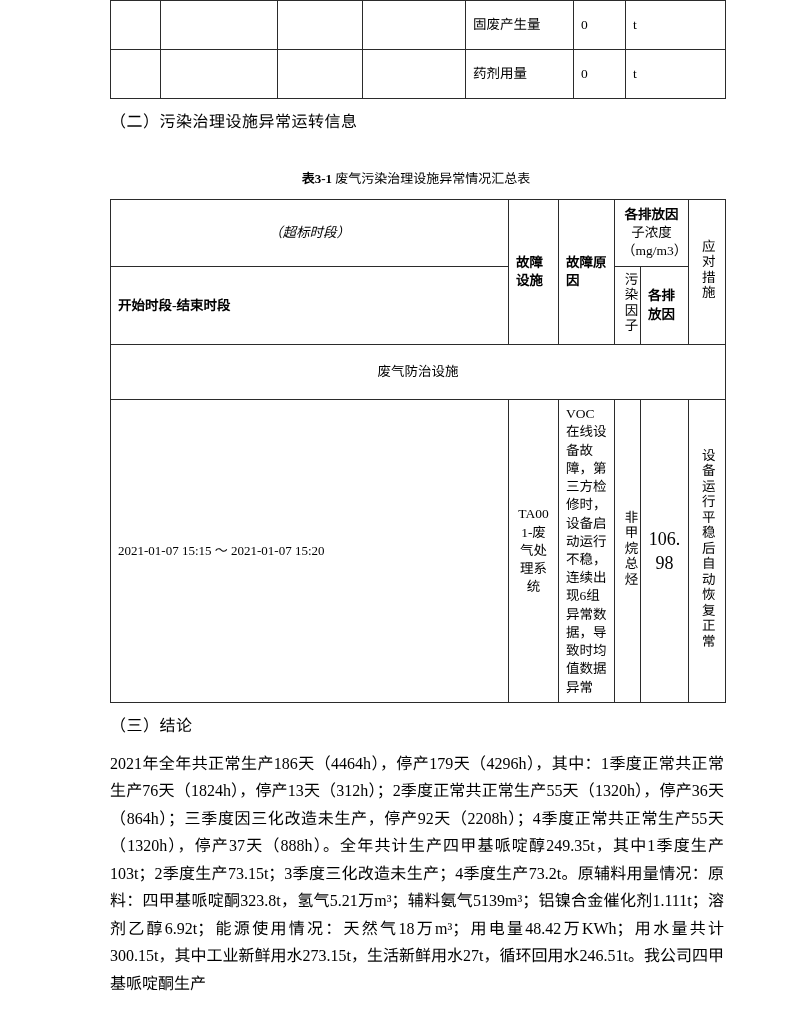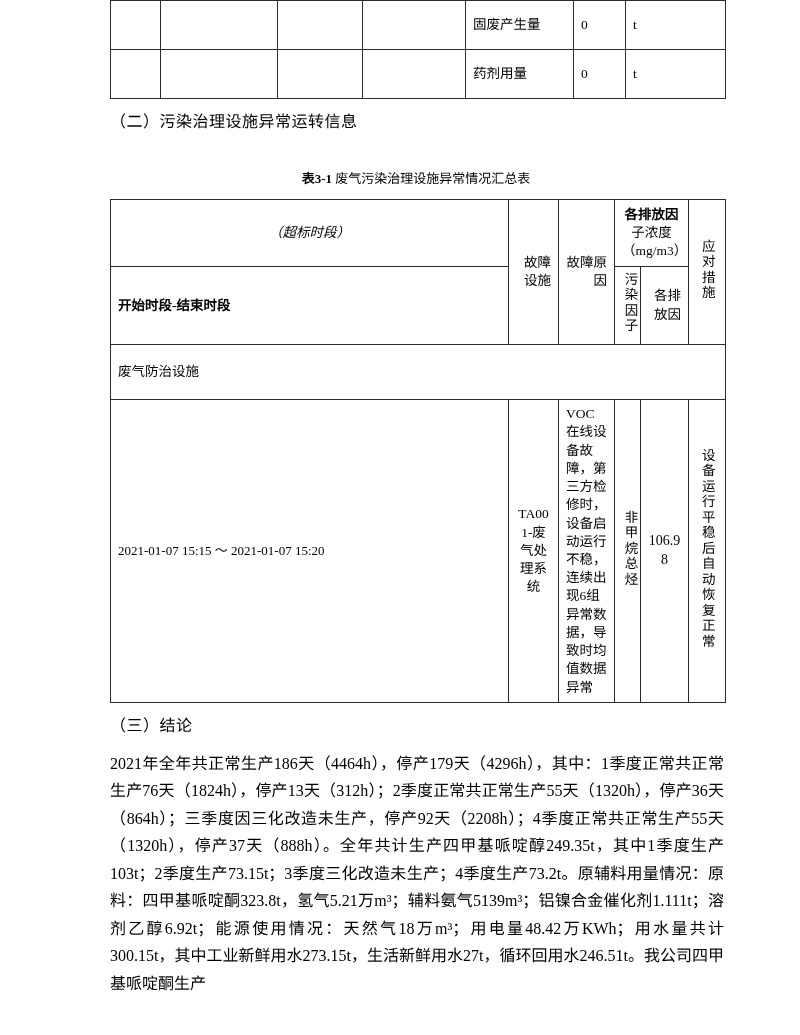--- a/index.html
+++ b/index.html
@@ -66,38 +66,38 @@
     padding-left: 93px;
   }
   .table-caption .cap-strong { font-weight: bold; }
 
   
   .anom-table { font-size: 12.5px; }
   .anom-table td {
     padding: 4px 5px;
     line-height: 1.35;
   }
-  .th-center { text-align: right; vertical-align: middle; font-weight: normal; }
+  .th-center { text-align: left; vertical-align: middle; font-weight: bold; }
   .th-center-norm { text-align: center; vertical-align: middle; }
   .vert {
     writing-mode: vertical-rl;
     text-orientation: upright;
     letter-spacing: 2px;
     margin: 0 auto;
     display: inline-block;
     line-height: 1.15;
   }
   .cell-vert-wrap { text-align: center; vertical-align: middle; }
   .period-head { text-align: center; height: 56px; font-style: italic; }
   .period-sub { text-align: left; height: 64px; font-weight: bold; }
-  .facility-row td { text-align: left; height: 44px; }
+  .facility-row td { text-align: center; height: 44px; }
   .data-row td { height: 268px; vertical-align: middle; }
   .reason-cell { text-align: left; vertical-align: top; line-height: 1.45; }
   .time-cell { text-align: left; font-size: 13px; }
-  .conc-cell { text-align: center; font-size: 14px; }
+  .conc-cell { text-align: center; font-size: 18px; }
 
   
   .body-para {
     margin: 14px 93px 0 93px;
     font-size: 16px;
     line-height: 1.72;
     text-align: justify;
     text-justify: inter-ideograph;
   }
 </style>

